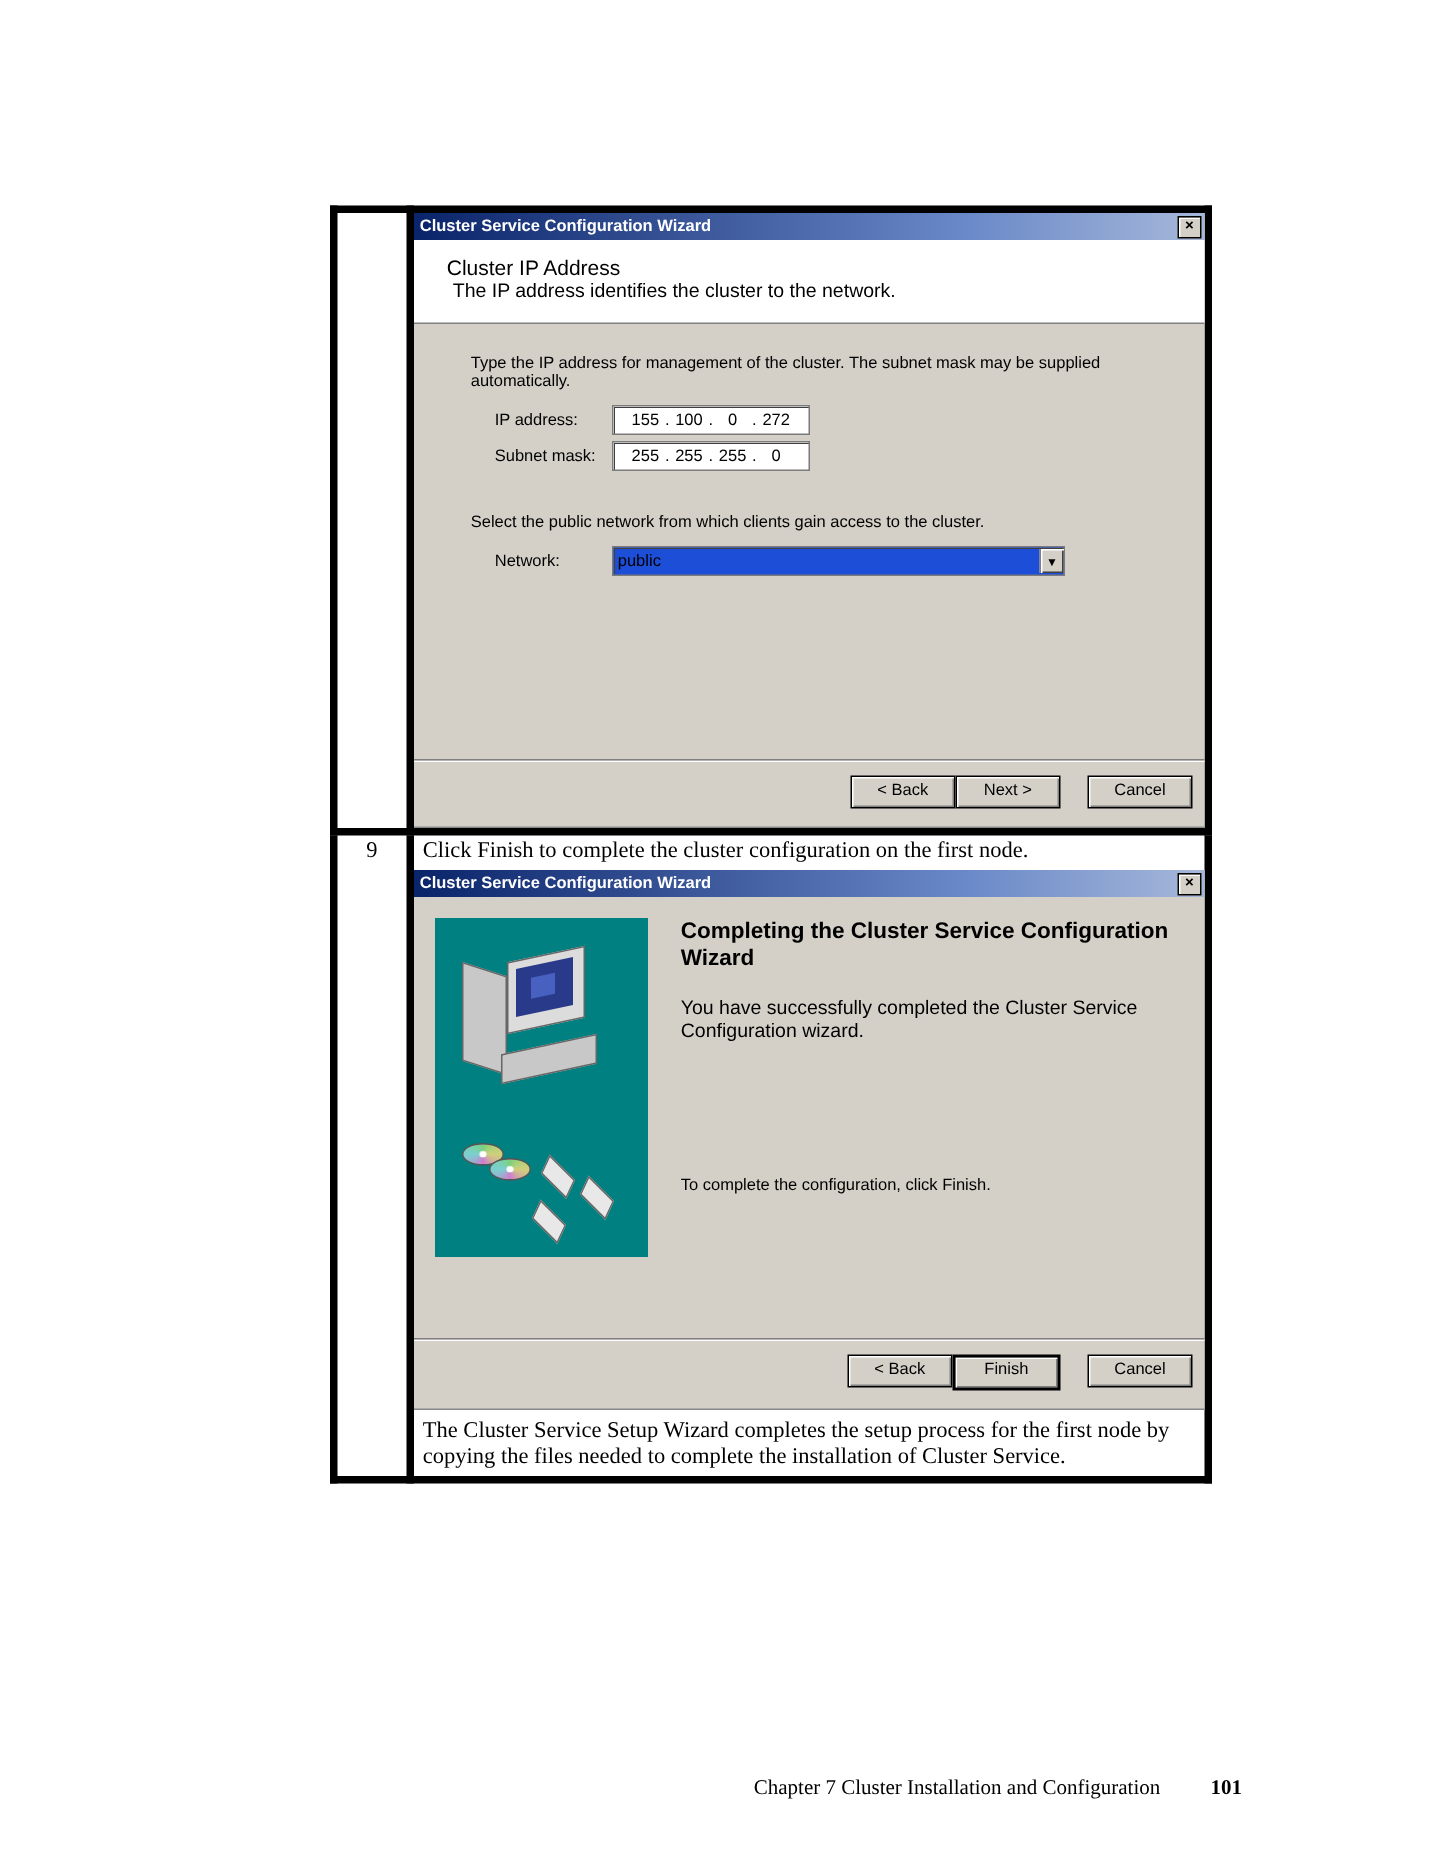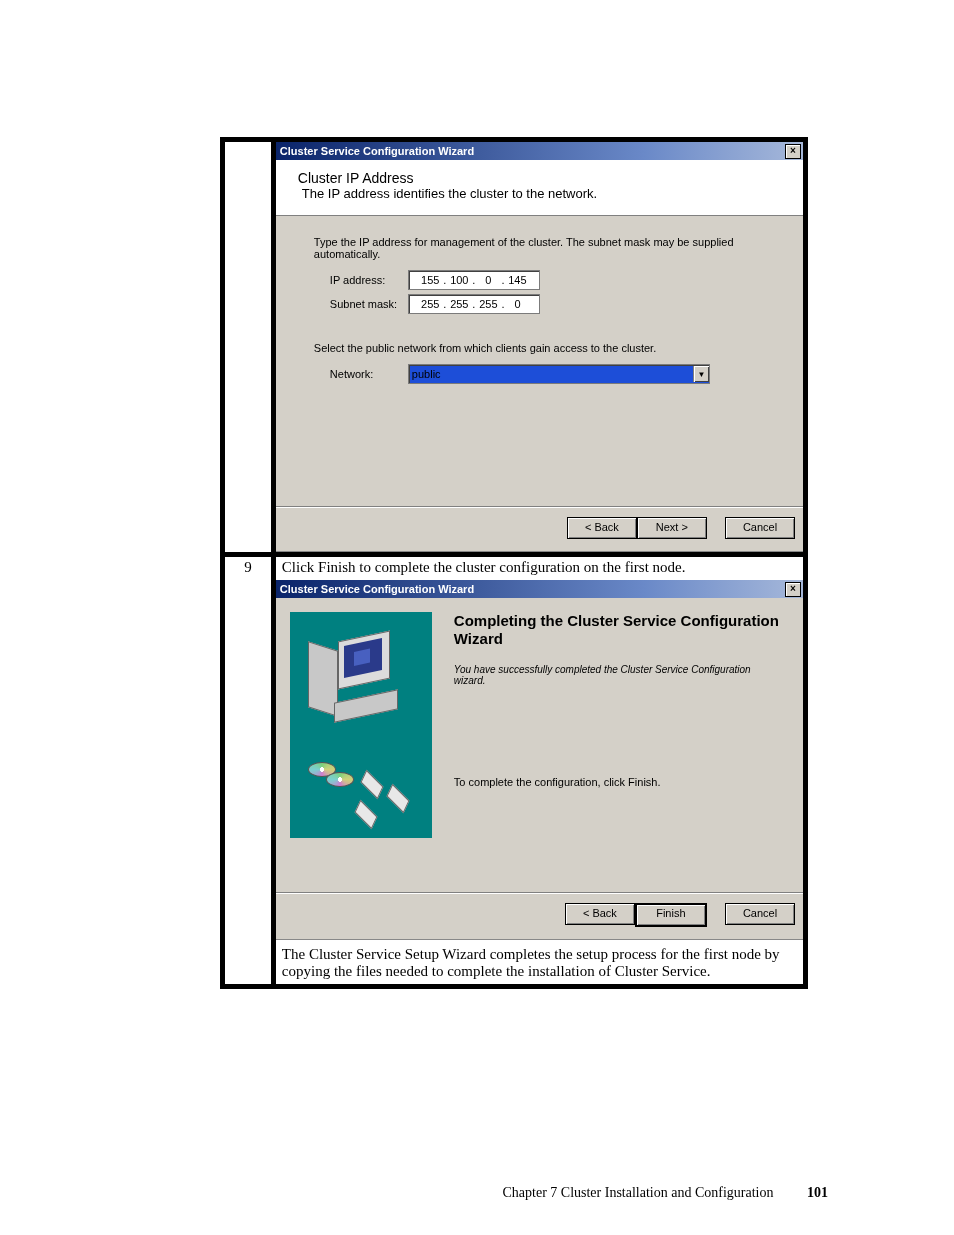--- a/index.html
+++ b/index.html
@@ -139,21 +139,21 @@
     flex-shrink: 0;
   }
   .finish-text { flex: 1; }
   .finish-text .big {
     font-family: Verdana, Tahoma, sans-serif;
     font-size: 15px;
     font-weight: bold;
     line-height: 18px;
     margin-bottom: 16px;
   }
-  .finish-text .para { font-size: 10px; margin-bottom: 90px; font-style: italic; }
+  .finish-text .para { font-size: 13px; margin-bottom: 90px; }
 
   
   .sidepic .monitor {
     position: absolute;
     left: 48px; top: 24px;
     width: 50px; height: 46px;
     background: #dcdcdc;
     transform: skewY(-12deg);
     border: 1px solid #666;
   }
@@ -238,21 +238,21 @@
           <div class="h2">The IP address identifies the cluster to the network.</div>
         </div>
         <div class="body-area">
           <div class="instr">Type the IP address for management of the cluster. The subnet mask may be supplied automatically.</div>
           <div class="row">
             <span class="lbl">IP address:</span>
             <div class="ipbox">
               <span>155</span>.
               <span>100</span>.
               <span>0</span>.
-              <span>145</span>
+              <span>272</span>
             </div>
           </div>
           <div class="row">
             <span class="lbl">Subnet mask:</span>
             <div class="ipbox">
               <span>255</span>.
               <span>255</span>.
               <span>255</span>.
               <span>0</span>
             </div>

